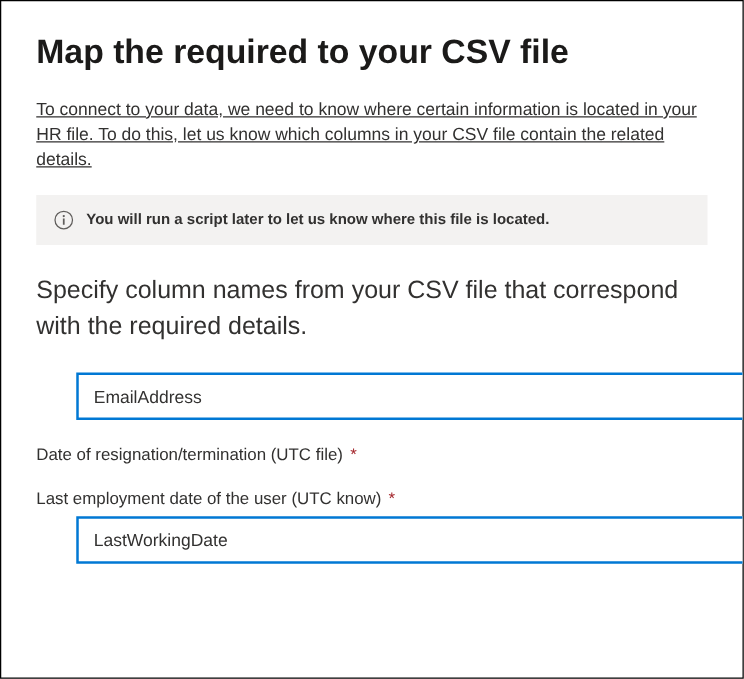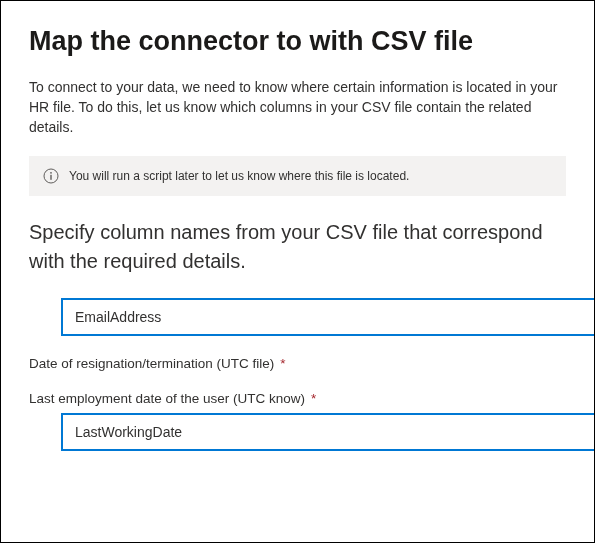--- a/index.html
+++ b/index.html
@@ -22,28 +22,29 @@
       font-weight: 700;
       color: #1b1a19;
       margin-bottom: 18px;
       line-height: 1.25;
     }
     .intro {
       font-size: 14px;
       line-height: 1.45;
       color: #323130;
       margin-bottom: 18px;
+      text-decoration: underline;
     }
     .info-bar {
       background: #f3f2f1;
       padding: 12px 14px;
       display: flex;
-      align-items: center;
       gap: 10px;
       margin-bottom: 22px;
+      font-weight: bold;
     }
     .info-icon {
       flex-shrink: 0;
       width: 16px;
       height: 16px;
       display: inline-flex;
       align-items: center;
       justify-content: center;
     }
     .info-text {
@@ -77,21 +78,21 @@
       font-family: inherit;
       color: #323130;
       outline: none;
       background: #fff;
       margin-left: 32px;
     }
   </style>
 </head>
 <body>
 
-<h1>Map the connector to with CSV file</h1>
+<h1>Map the required to your CSV file</h1>
 
 <p class="intro">To connect to your data, we need to know where certain information is located in your HR file. To do this, let us know which columns in your CSV file contain the related details.</p>
 
 <div class="info-bar">
   <span class="info-icon">
     <svg width="16" height="16" viewBox="0 0 16 16" fill="none">
       <circle cx="8" cy="8" r="7" stroke="#605e5c" stroke-width="1" fill="none"></circle>
       <circle cx="8" cy="4.8" r="0.9" fill="#605e5c"></circle>
       <rect x="7.3" y="6.8" width="1.4" height="5" fill="#605e5c"></rect>
     </svg>

